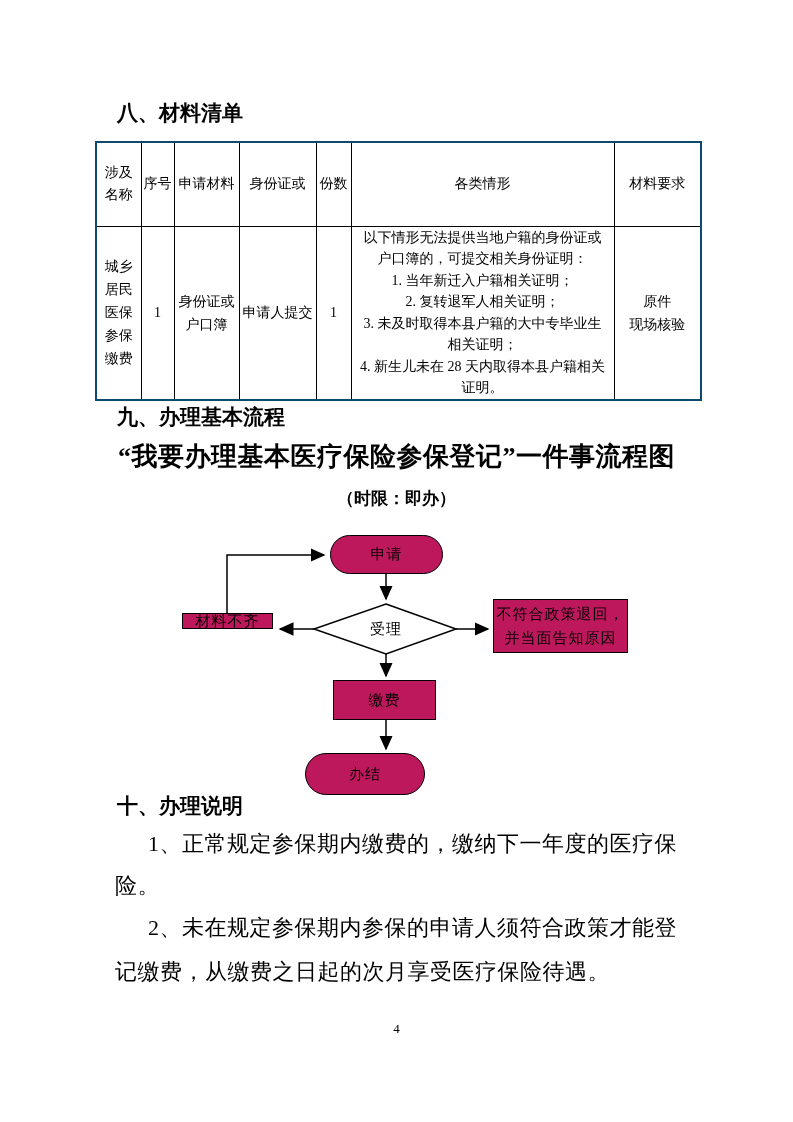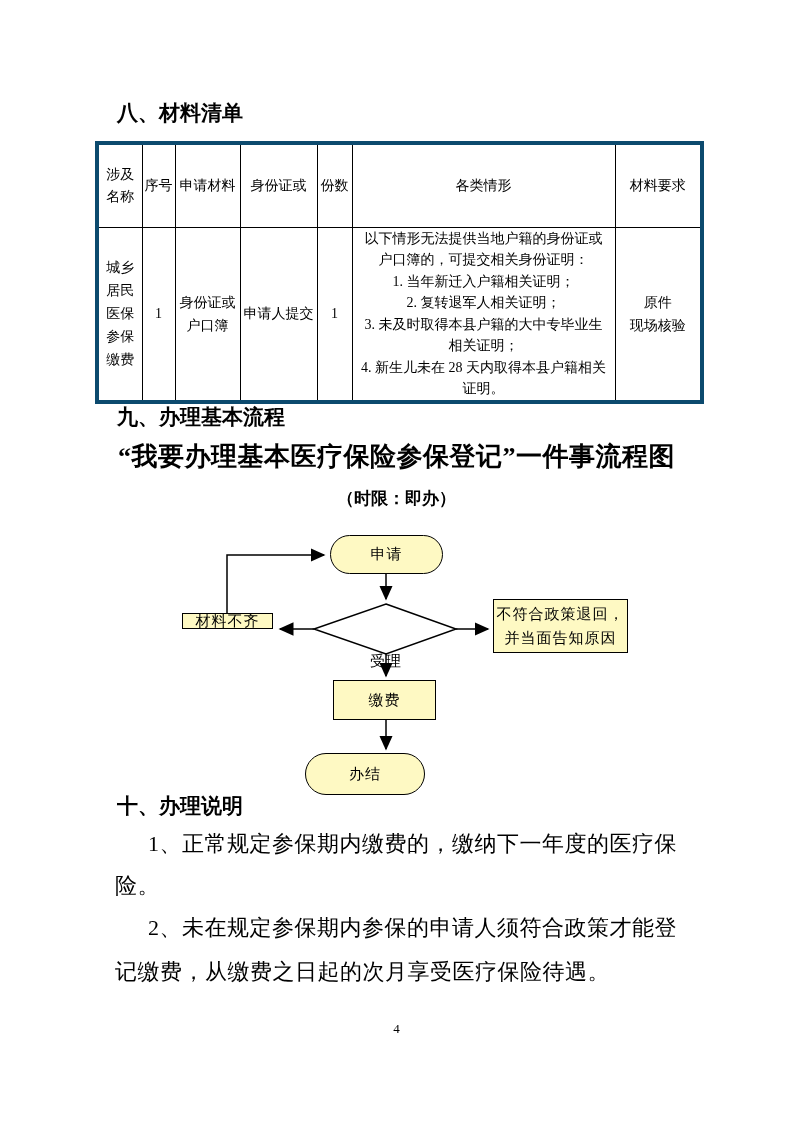--- a/index.html
+++ b/index.html
@@ -27,21 +27,21 @@
     width:605px;
     font-size:14px;
   }
   table.materials td{
     border:1.5px solid #000;
     text-align:center;
     vertical-align:middle;
     padding:0;
     overflow:hidden;
   }
-  table.materials{border:4px solid #0c4a6e;}
+  table.materials{border:2px solid #0c4a6e;}
   td.multiline{white-space:pre-line;line-height:23px;}
   td.hdr{line-height:22px;}
   td.situations{
     text-align:left;
     white-space:pre-line;
     line-height:21.5px;
     padding:2px 6px 2px 7px;
     vertical-align:middle;
   }
   
@@ -51,32 +51,32 @@
     letter-spacing:0.5px;
   }
   .flow-subtitle{
     width:793px;text-align:center;
     font-weight:bold;font-size:17px;line-height:24px;
   }
   
   .fc-node{
     position:absolute;
     border:1.5px solid #000;
-    background:#fef9c3;
+    background:#be185d;
     display:flex;align-items:center;justify-content:center;
     font-size:15px;
     letter-spacing:1px;
     box-sizing:border-box;
     text-align:center;
   }
   .fc-stadium{border-radius:20px;}
   .fc-label{
     position:absolute;
     display:flex;align-items:center;justify-content:center;
-    font-size:15px;letter-spacing:1px;text-align:left;margin-top:32px;
+    font-size:15px;letter-spacing:1px;text-align:left;
   }
   .fc-reject{white-space:pre-line;line-height:24px;letter-spacing:1px;}
   
   .body-line{
     font-size:22px;
     letter-spacing:0.5px;
     line-height:28px;
     white-space:nowrap;
   }
   .page-number{

